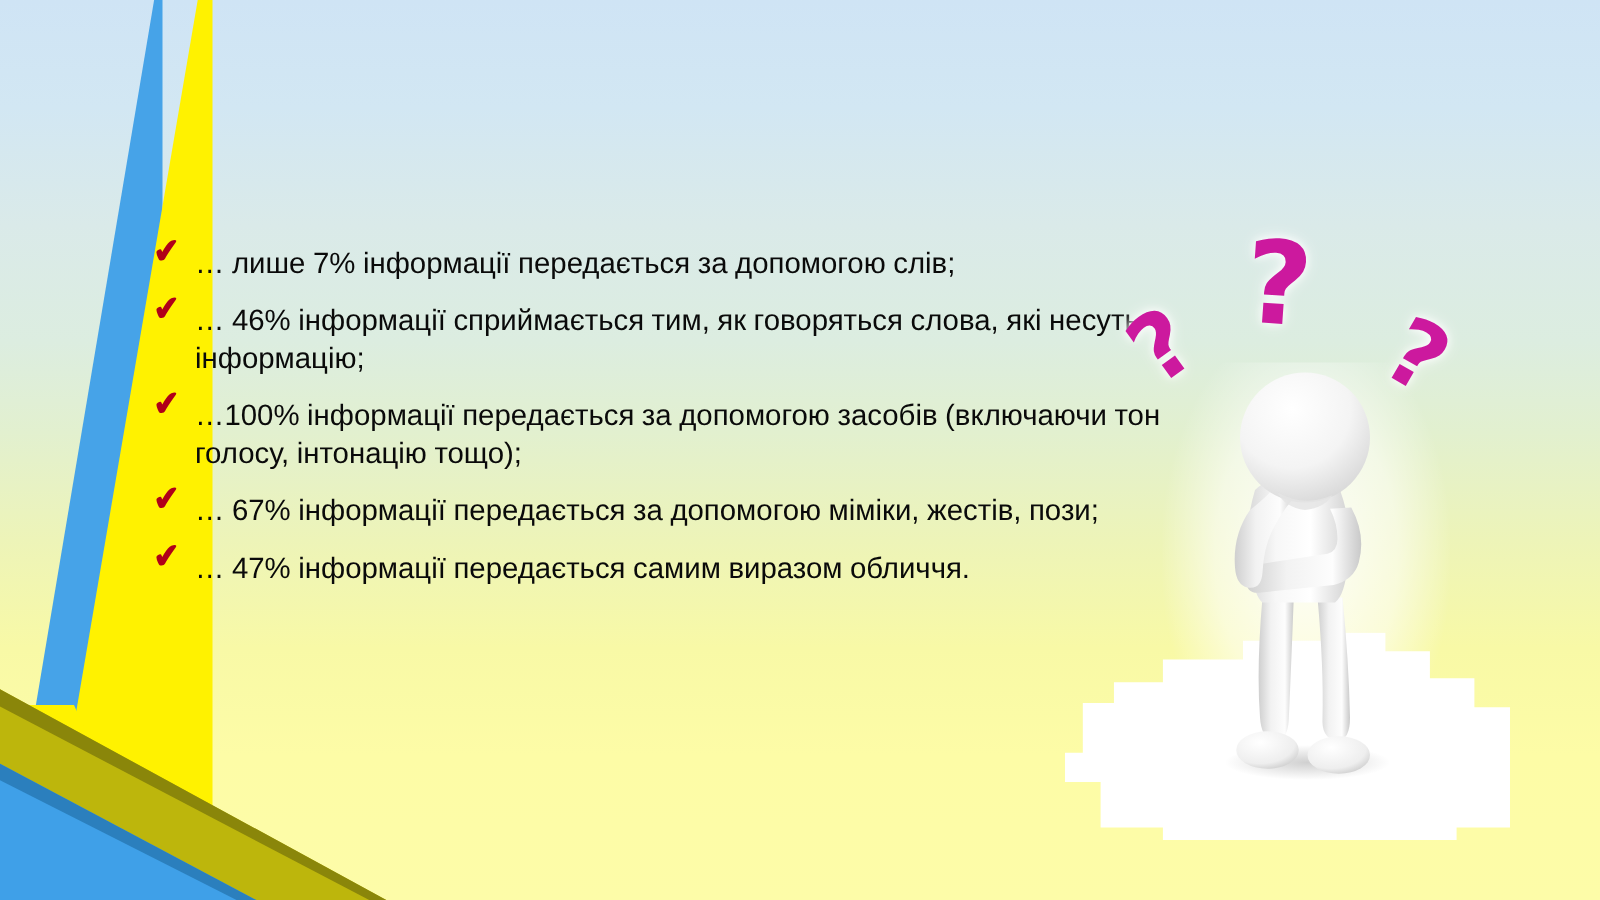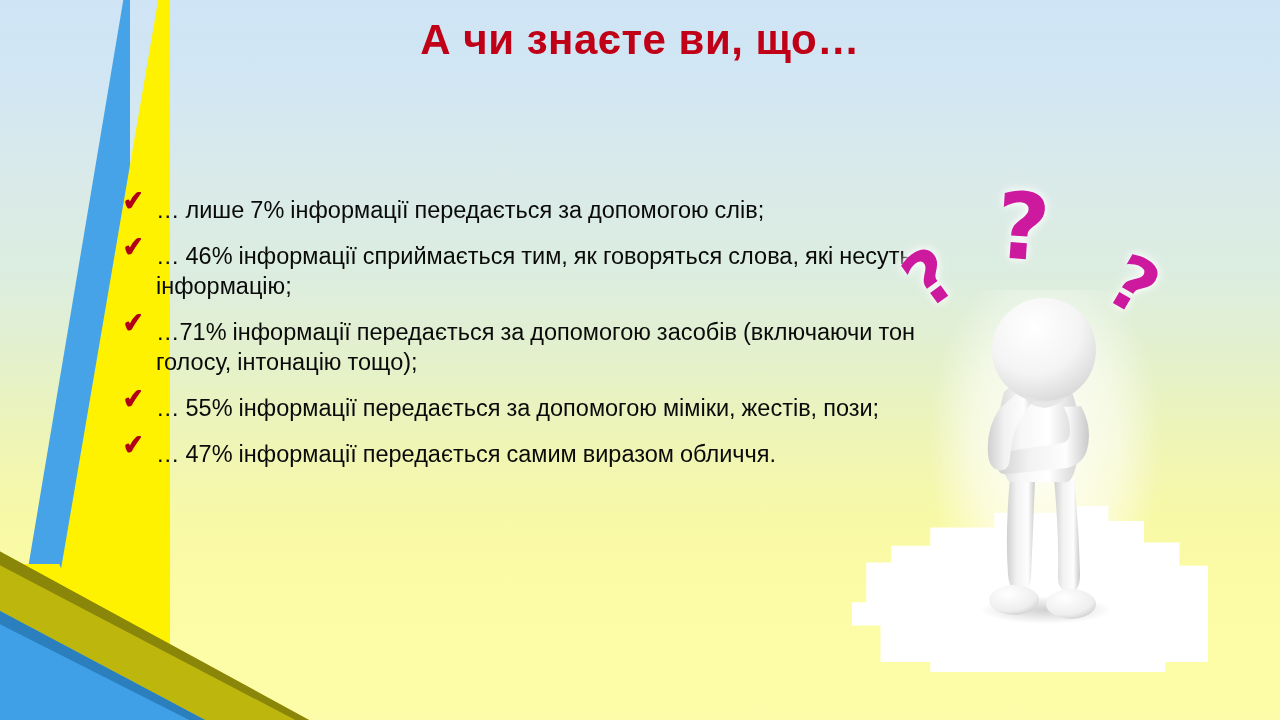--- a/index.html
+++ b/index.html
@@ -208,42 +208,41 @@
 <div id="slide">
 
   <div class="stripe stripe-blue-top"></div>
   <div class="stripe stripe-yellow-top"></div>
   <div class="stripe stripe-yellow-corner"></div>
   <div class="stripe stripe-olive-bottom"></div>
   <div class="stripe stripe-olive-edge"></div>
   <div class="stripe stripe-blue-bottom"></div>
   <div class="stripe stripe-blue-bottom-edge"></div>
 
-  <div id="title">А чи знаєте ви, що…</div>
 
   <div id="bullets">
 
     <div class="bullet">
       <span class="check">✔</span>
       <span class="bullet-text">… лише 7% інформації передається за допомогою слів;</span>
     </div>
 
     <div class="bullet">
       <span class="check">✔</span>
       <span class="bullet-text">… 46% інформації сприймається тим, як говоряться слова, які несуть інформацію;</span>
     </div>
 
     <div class="bullet">
       <span class="check">✔</span>
-      <span class="bullet-text">…71% інформації передається за допомогою засобів (включаючи тон голосу, інтонацію тощо);</span>
-    </div>
-
-    <div class="bullet">
-      <span class="check">✔</span>
-      <span class="bullet-text">… 55% інформації передається за допомогою міміки, жестів, пози;</span>
+      <span class="bullet-text">…100% інформації передається за допомогою засобів (включаючи тон голосу, інтонацію тощо);</span>
+    </div>
+
+    <div class="bullet">
+      <span class="check">✔</span>
+      <span class="bullet-text">… 67% інформації передається за допомогою міміки, жестів, пози;</span>
     </div>
 
     <div class="bullet">
       <span class="check">✔</span>
       <span class="bullet-text">… 47% інформації передається самим виразом обличчя.</span>
     </div>
 
   </div>
 
   <div id="platform"></div>

